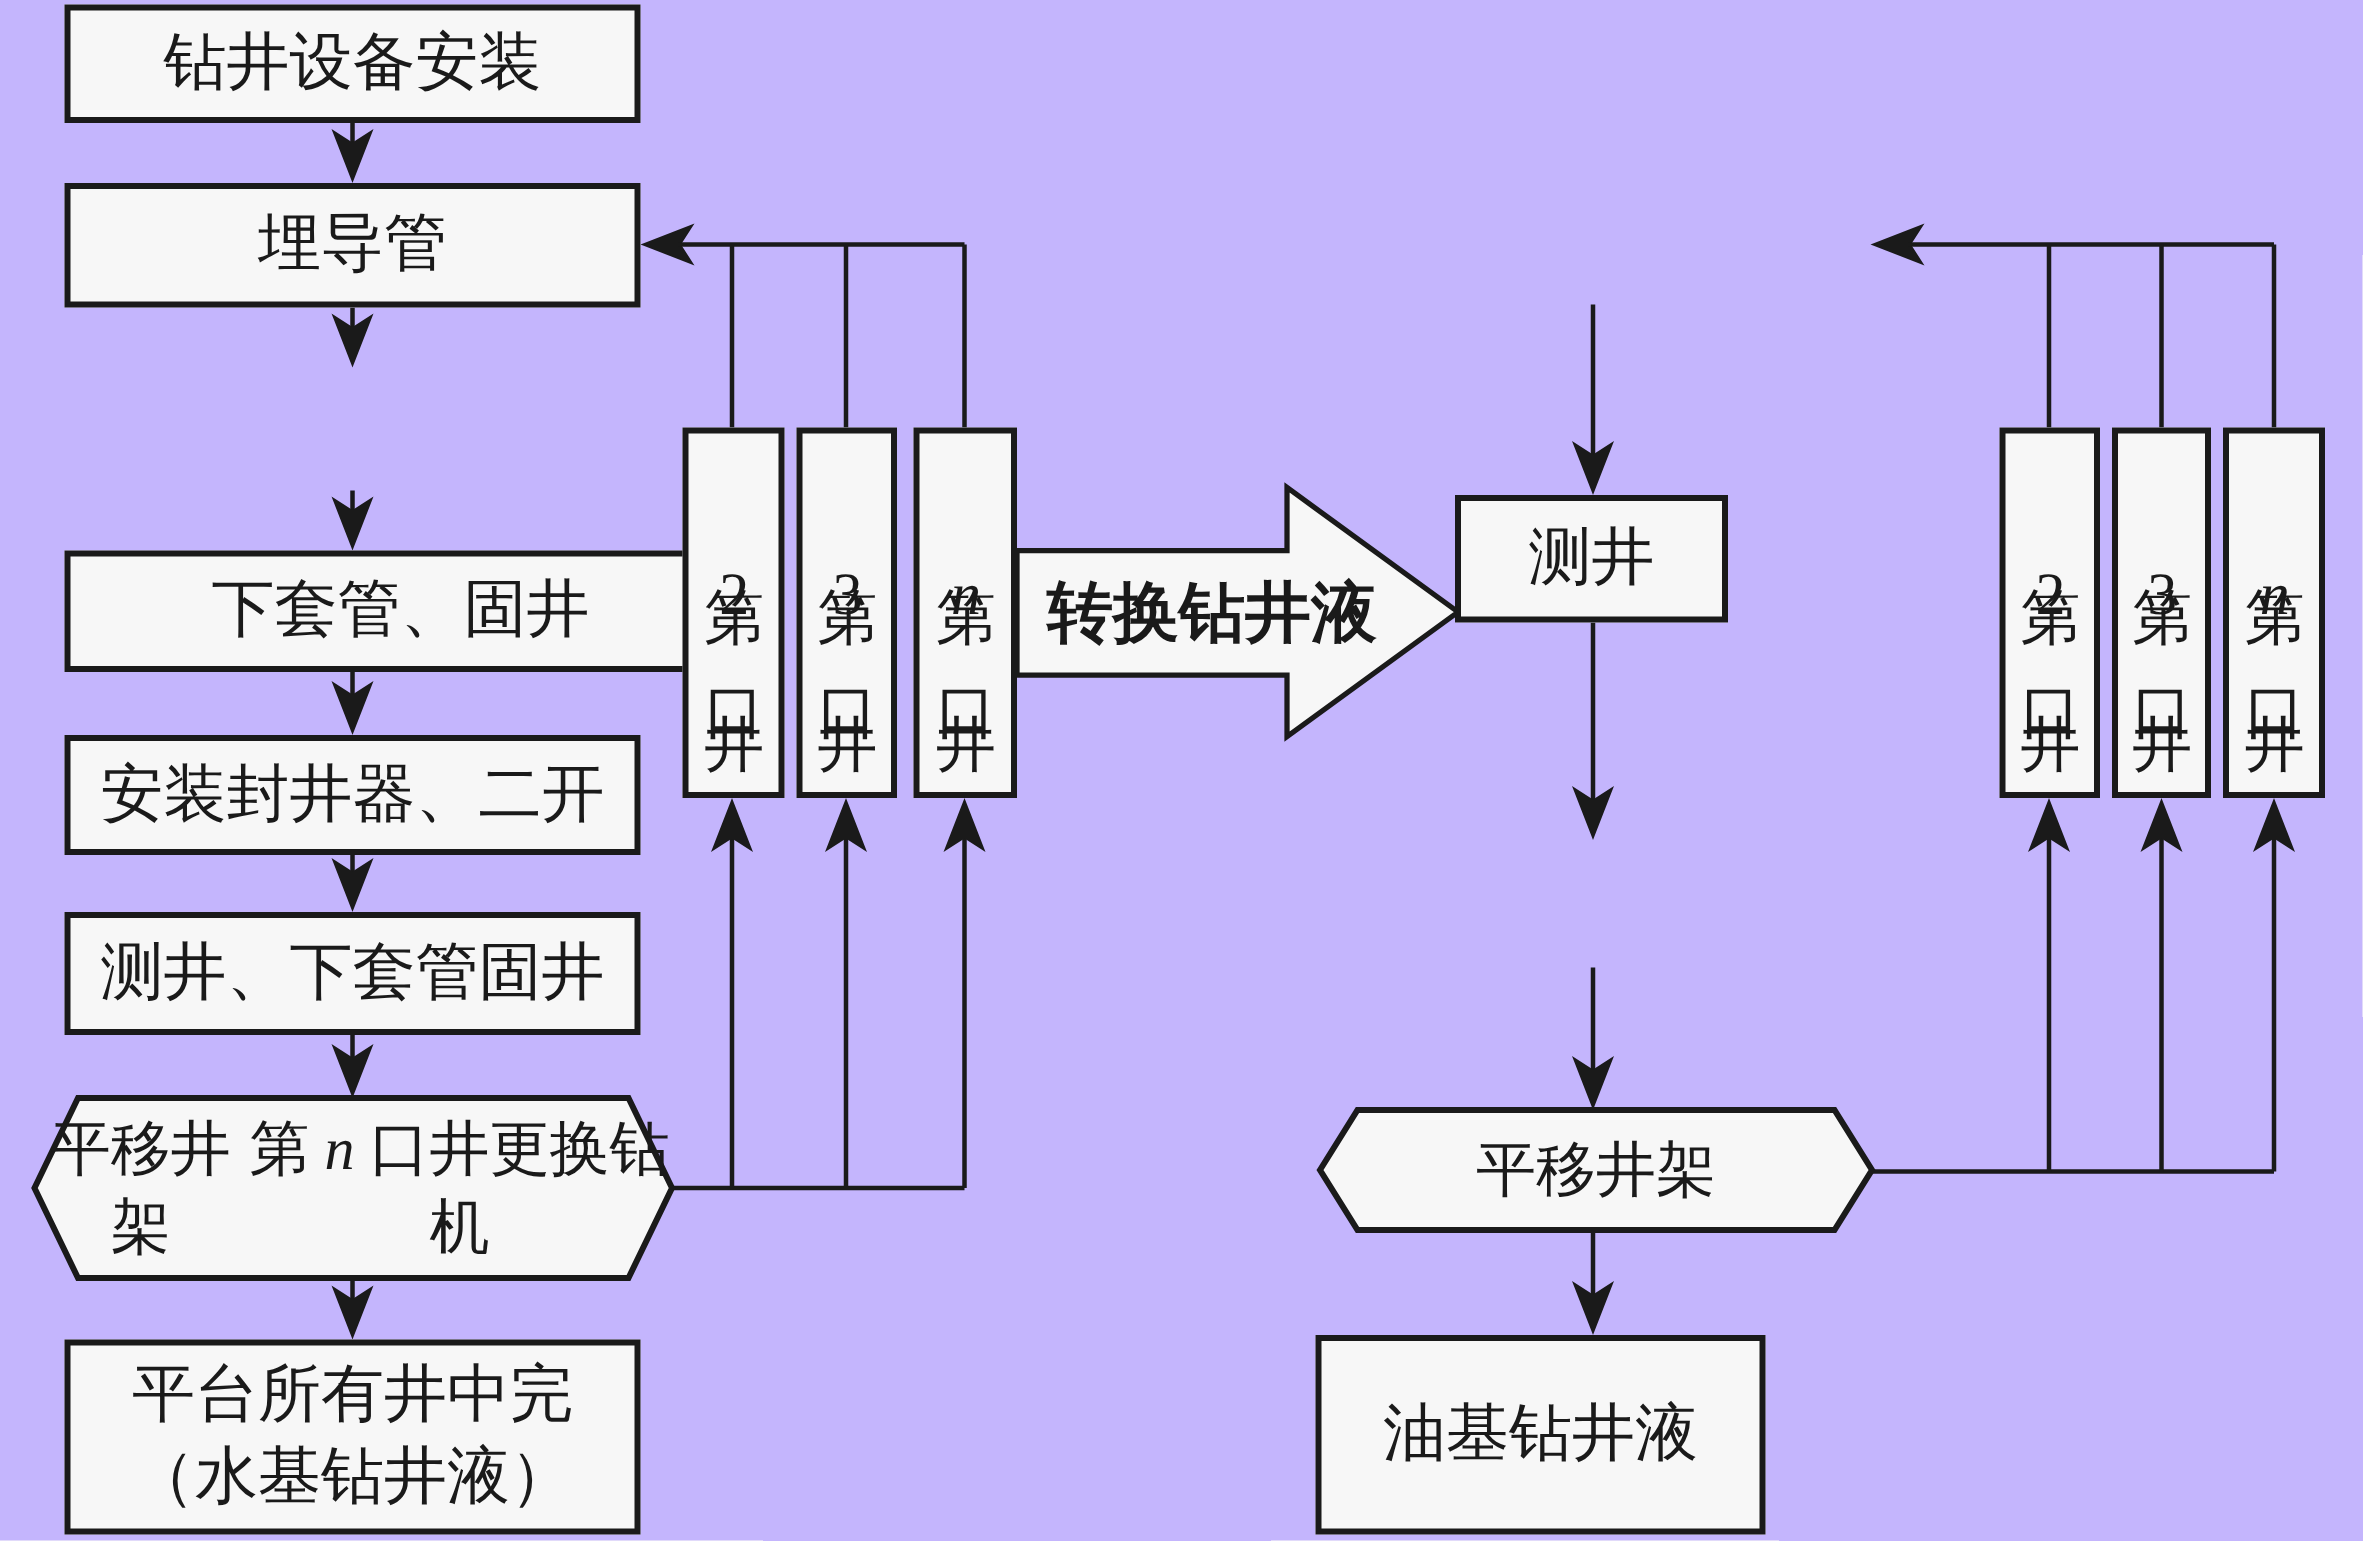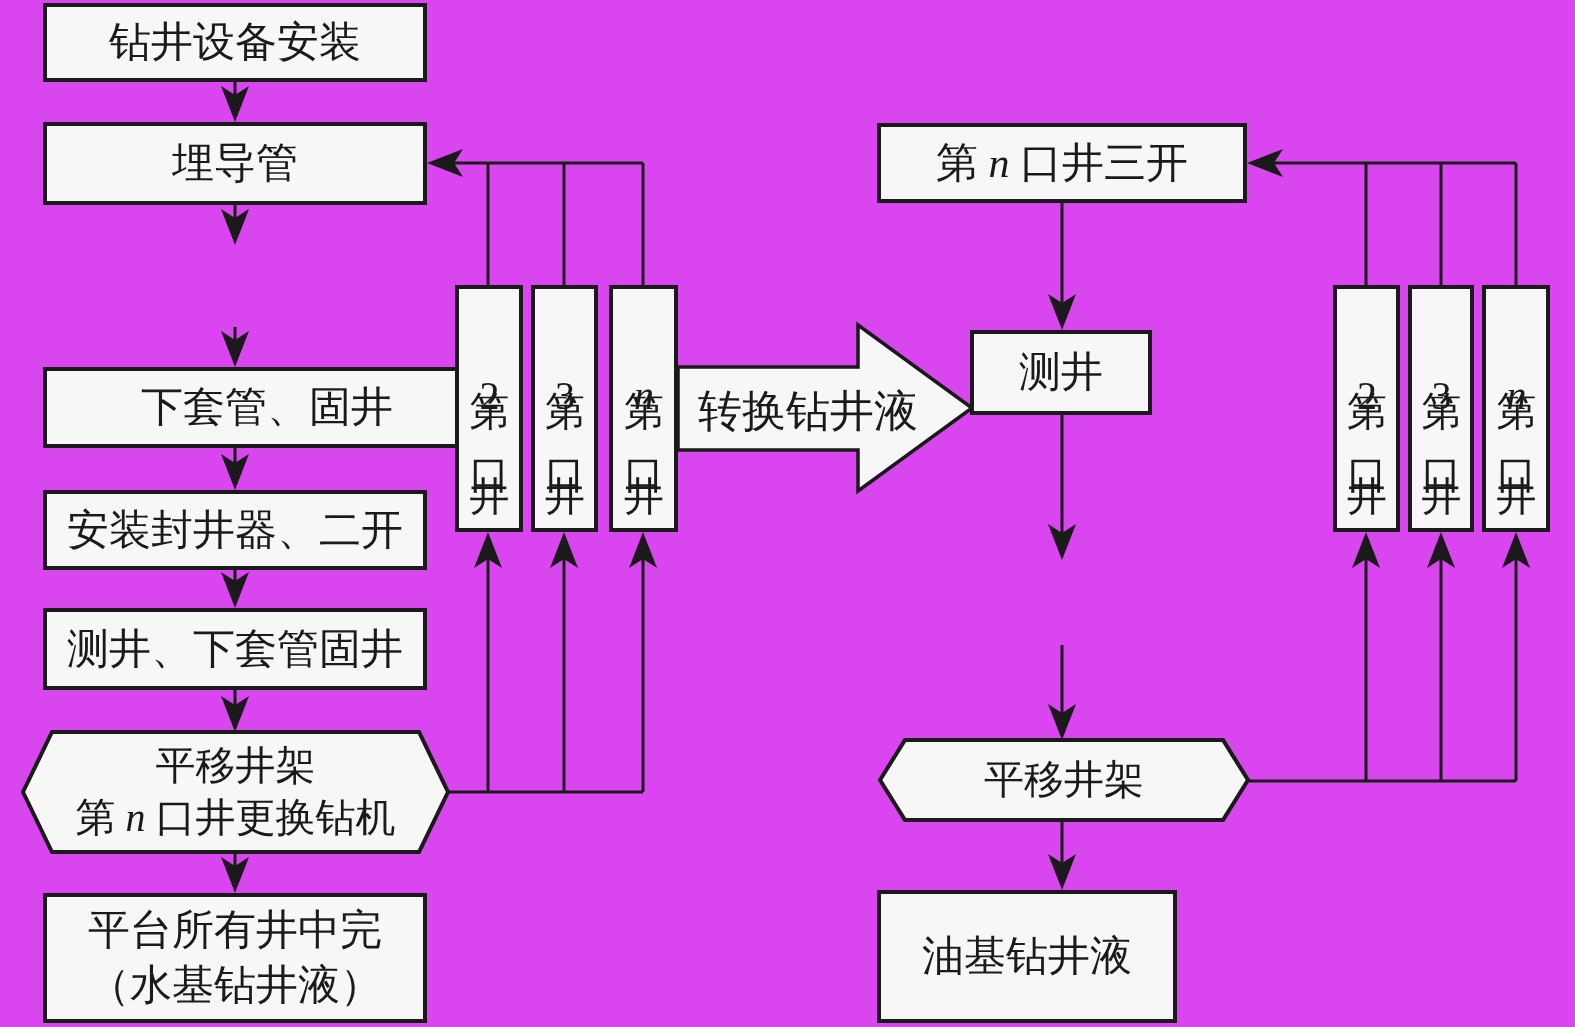--- a/index.html
+++ b/index.html
@@ -1,38 +1,38 @@
 <!DOCTYPE html>
 <html><head>
 <meta charset="utf-8">
 <style>
   html,body{margin:0;padding:0;background:#f7f7f7;}
   .canvas{
-    position:relative;width:1575px;height:1027px;background:#d946ef;
+    position:relative;width:1575px;height:1027px;background:#c4b5fd;
     font-family:"Liberation Serif","DejaVu Serif",serif;color:#1a1a1a;overflow:hidden;
   }
   .layer{position:absolute;left:0;top:0;}
   .box{
     position:absolute;box-sizing:border-box;border:4px solid #1a1a1a;background:#f7f7f7;
     display:flex;flex-direction:column;align-items:center;justify-content:center;
     text-align:center;font-size:42px;line-height:1.3;
   }
   .vbox{
     position:absolute;box-sizing:border-box;border:4px solid #1a1a1a;background:#f7f7f7;
     display:flex;align-items:center;justify-content:center;
     writing-mode:vertical-rl;text-orientation:upright;
     font-size:40px;letter-spacing:13px;line-height:1;
   }
   .hexlabel{
-    position:absolute;display:flex;flex-direction:column;align-items:center;justify-content:center;
+    position:absolute;display:flex;flex-direction:row;align-items:center;justify-content:center;
     text-align:center;font-size:40px;line-height:1.3;
   }
   .arrowlabel{
-    position:absolute;display:flex;align-items:flex-start;justify-content:center;
-    text-align:center;font-size:44px;
+    position:absolute;display:flex;align-items:flex-end;justify-content:center;
+    text-align:center;font-size:44px;font-weight:bold;
   }
   i{font-style:italic;}
 </style>
 </head>
 <body>
 
 <div class="canvas">
 
   <svg class="layer" width="1575" height="1027" viewBox="0 0 1575 1027">
     <g stroke="#1a1a1a" stroke-width="3" fill="#1a1a1a">
@@ -129,23 +129,20 @@
     <span>第3口井</span>
   </div>
   <div class="vbox" style="left:609px;top:285px;width:69px;height:247px">
     <span>第<i>n</i>口井</span>
   </div>
 
   <div class="arrowlabel" style="left:690px;top:382px;width:236px;height:56px">
     <span>转换钻井液</span>
   </div>
 
-  <div class="box" style="left:877px;top:123px;width:370px;height:80px">
-    <span>第 <i>n</i> 口井三开</span>
-  </div>
   <div class="box" style="left:970px;top:330px;width:182px;height:85px">
     <span>测井</span>
   </div>
 
   <div class="hexlabel" style="left:880px;top:740px;width:368px;height:80px">
     <span>平移井架</span>
   </div>
 
   <div class="box" style="left:877px;top:890px;width:300px;height:133px">
     <span>油基钻井液</span>

